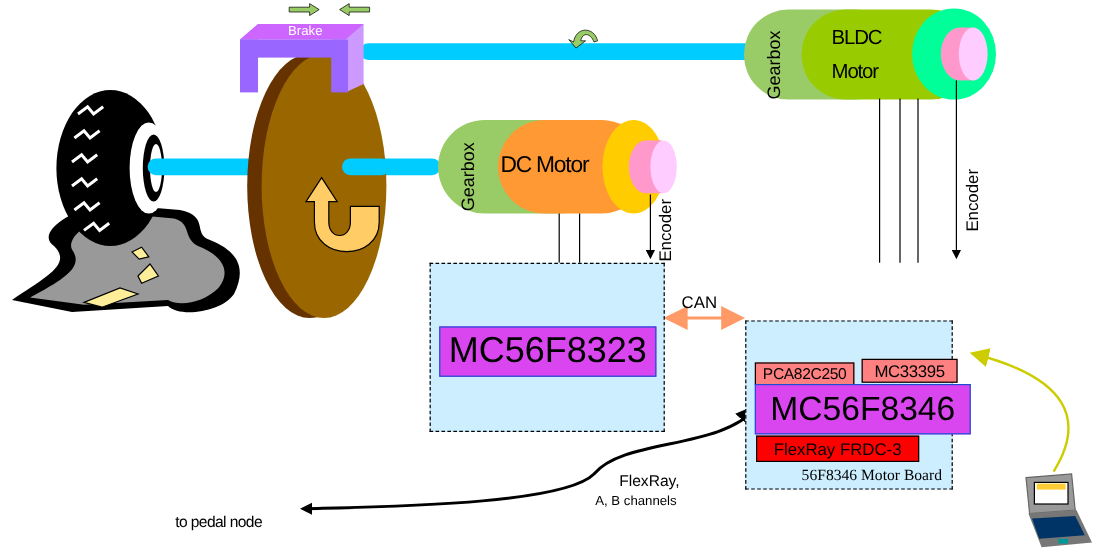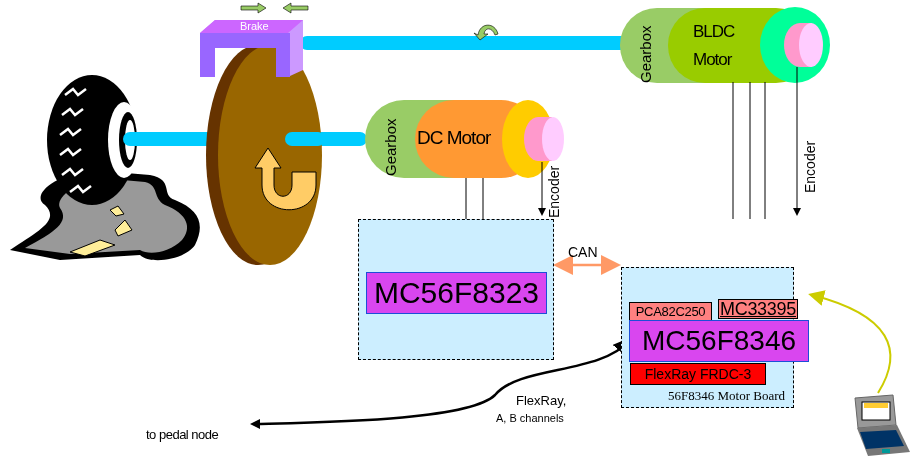--- a/index.html
+++ b/index.html
@@ -135,21 +135,21 @@
 <div class="lbl vert" style="left:802px; top:193px; font-size:14px;">Encoder</div>
 
 <div class="board" style="left:358px; top:219px; width:196px; height:141px;">
   <div class="chip" style="left:7px; top:52px; width:181px; height:42px; font-size:30px;">MC56F8323</div>
 </div>
 
 <div class="lbl" style="left:568px; top:244px; font-size:14px;">CAN</div>
 
 <div class="board" style="left:621px; top:219px; width:173px; height:141px;margin-top:48px;">
   <div class="chip-sm" style="left:7px; top:34px; width:83px; height:19px;">PCA82C250</div>
-  <div class="chip-sm" style="left:96px; top:31px; width:80px; height:20px; font-size:18px;text-decoration:underline;">MC33395</div>
+  <div class="chip-sm" style="left:96px; top:31px; width:80px; height:20px; font-size:14px;">MC33395</div>
   <div class="chip" style="left:7px; top:52px; width:180px; height:42px; font-size:28px;">MC56F8346</div>
   <div class="chip-red" style="left:8px; top:95px; width:136px; height:22px;">FlexRay FRDC-3</div>
   <div class="board-caption">56F8346 Motor Board</div>
 </div>
 
 <div class="lbl" style="left:516px; top:393px; font-size:13px;">FlexRay,</div>
 <div class="lbl" style="left:496px; top:412px; font-size:11px;">A, B channels</div>
 <div class="lbl" style="left:146px; top:427px; font-size:13px; letter-spacing:-0.5px;">to pedal node</div>
 
 </body></html>

